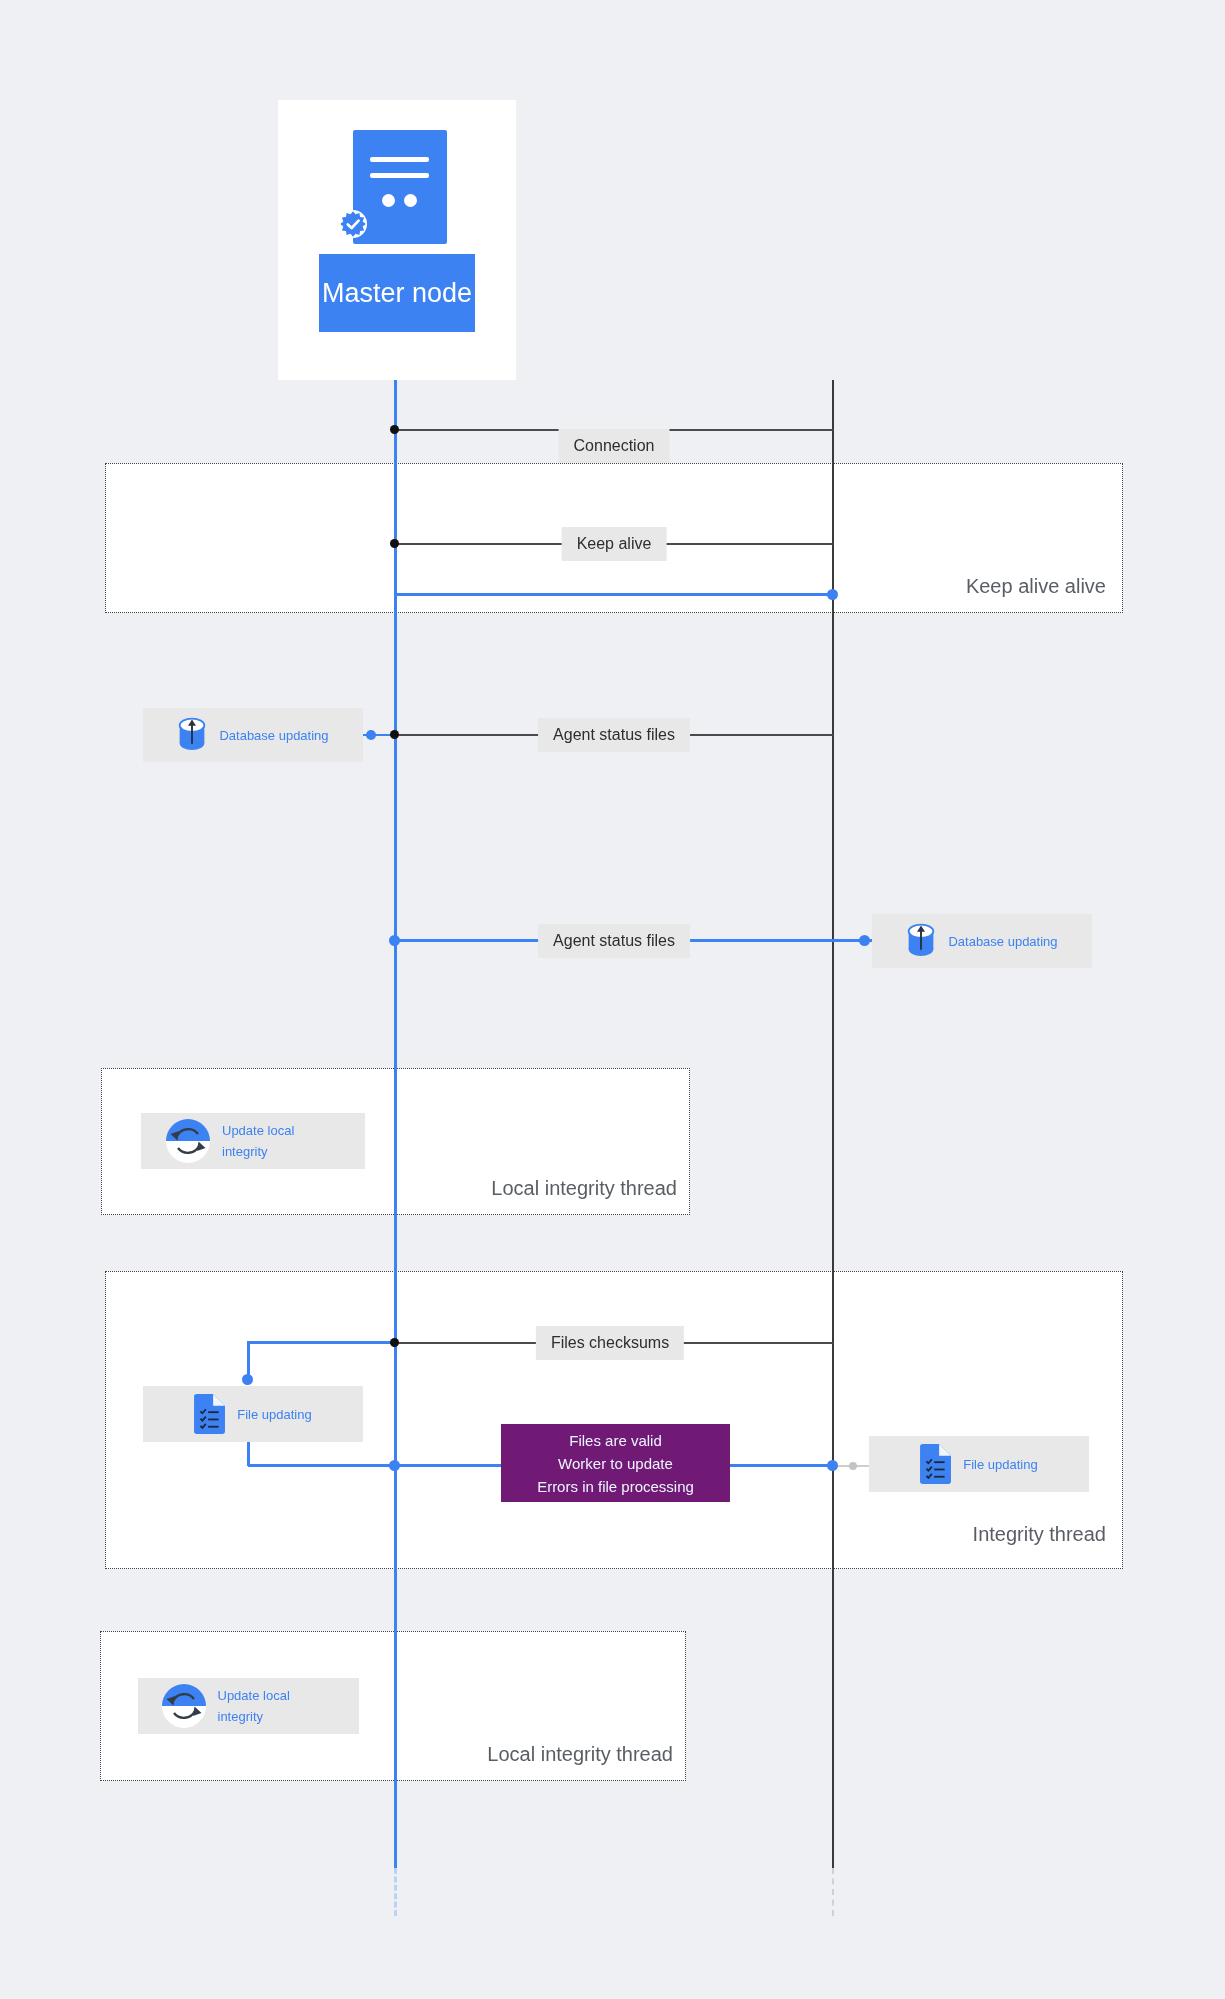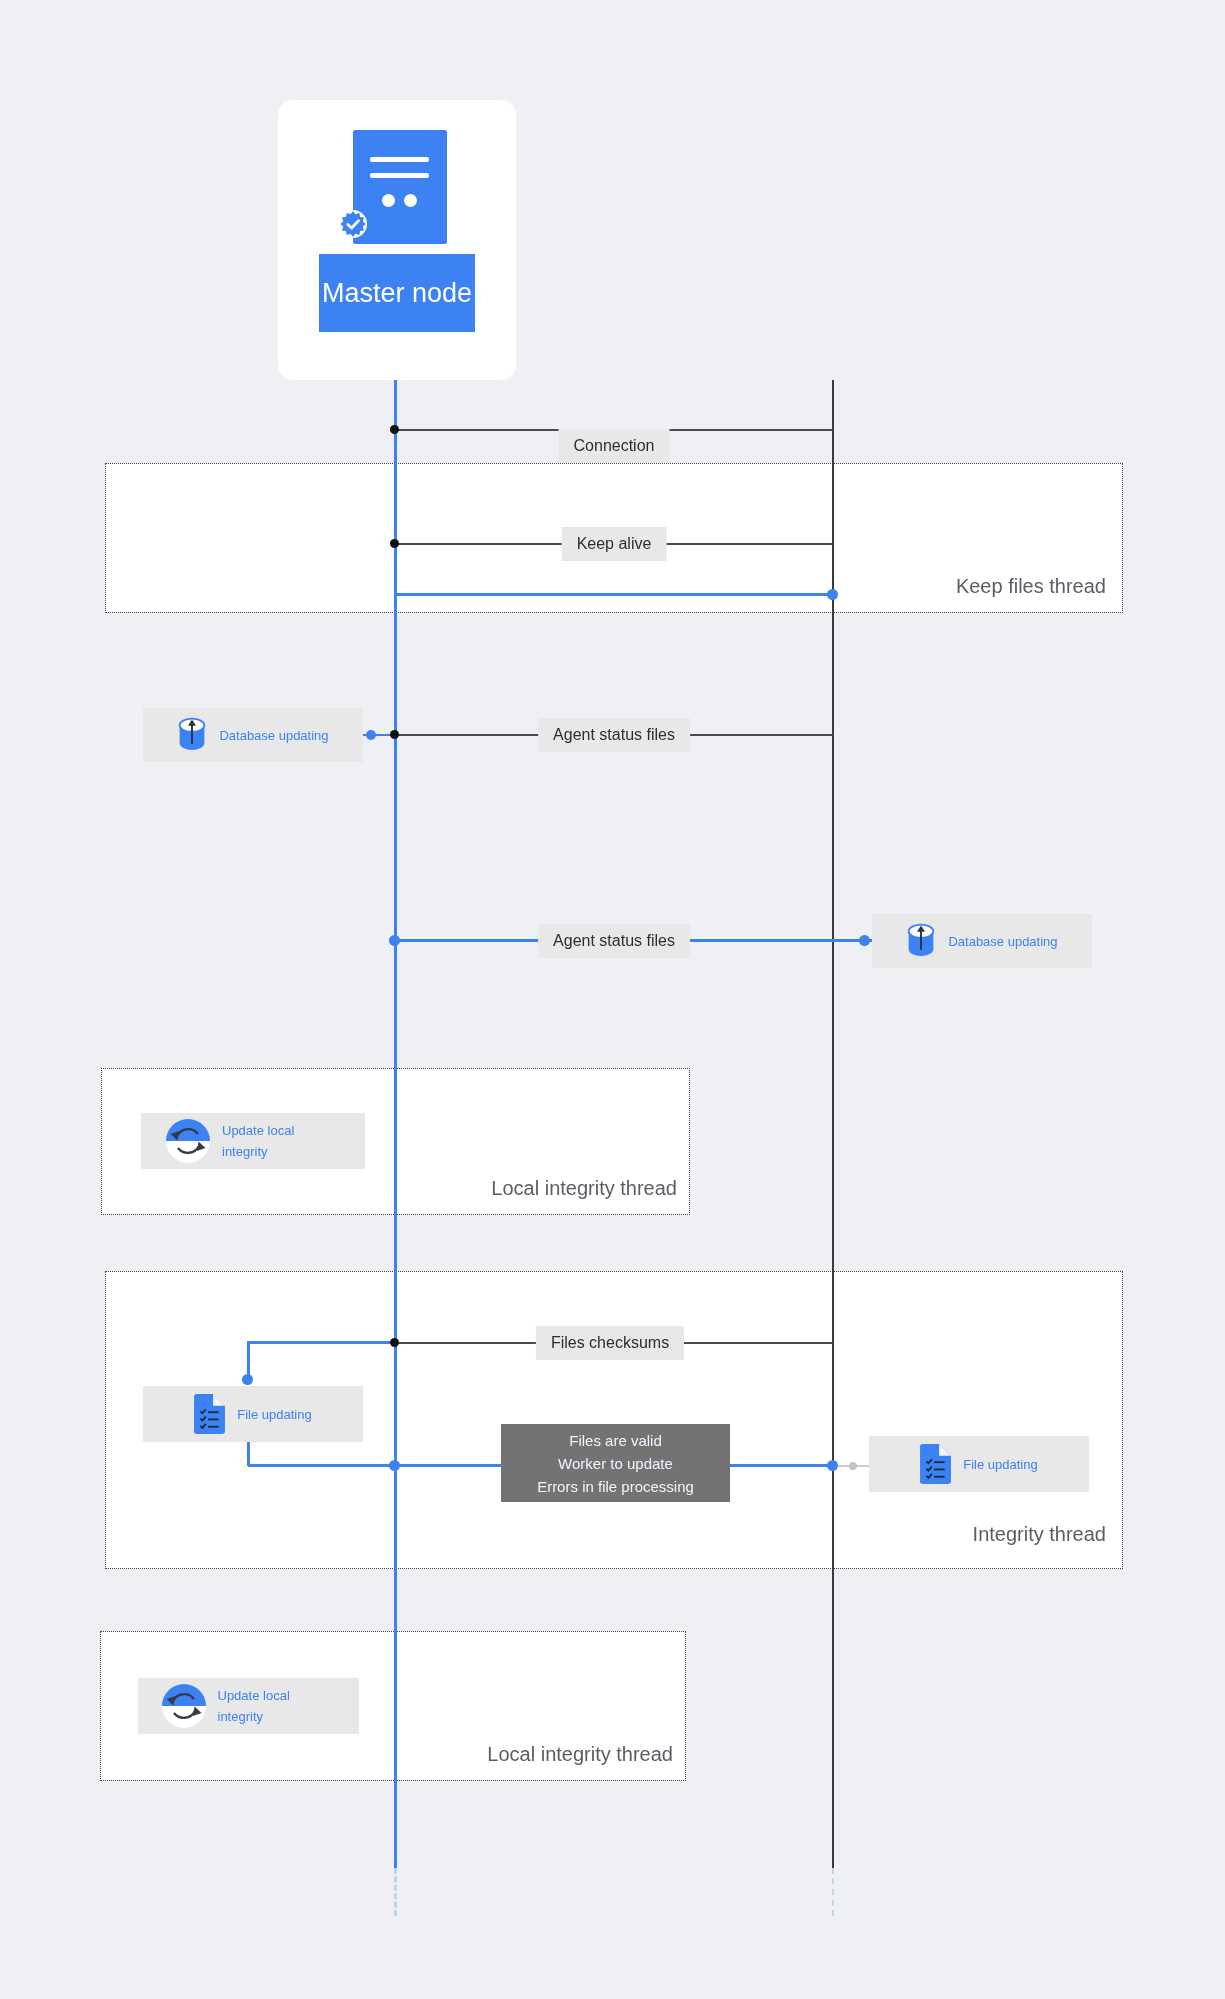--- a/index.html
+++ b/index.html
@@ -1,20 +1,20 @@
 <!DOCTYPE html>
 <html><head>
 <meta charset="utf-8">
 <style>
   html,body { margin:0; padding:0; }
   body { background:#eef0f4; font-family:"Liberation Sans", sans-serif; }
   .canvas { position:relative; width:1225px; height:1999px; background:#eef0f4; overflow:hidden; }
 
   
-  .node-card { position:absolute; background:#ffffff; z-index:2;border-radius:15px; }
+  .node-card { position:absolute; background:#ffffff; z-index:2; }
   .doc-icon { position:absolute; background:#3c82f2; border-radius:2px; }
   .doc-bar { position:absolute; left:17px; width:59px; height:5px; background:#ffffff; border-radius:2px; }
   .doc-dot { position:absolute; top:64px; width:13px; height:13px; border-radius:50%; background:#ffffff; }
   .node-label { position:absolute; width:156px; height:78px; display:flex; align-items:center; justify-content:center;
                 text-align:center; font-size:27px; line-height:34px; }
   .node-label.master { background:#3c82f2; color:#ffffff; }
   .node-label.worker { background:#e5e5e5; color:#222428; }
   .badge { position:absolute; z-index:3; }
 
   
@@ -43,30 +43,30 @@
   
   .act { position:absolute; background:#e8e8e8; display:flex; align-items:center; justify-content:center;
          gap:12px; z-index:4; box-sizing:border-box; }
   .act .txt { color:#3c82f2; font-size:13px; white-space:nowrap; }
   .act .txt.wrap { white-space:normal; width:118px; line-height:21px; }
   .sync-circle { position:relative; width:44px; height:44px; border-radius:50%;
                  background:linear-gradient(180deg,#3c82f2 0%,#3c82f2 50%,#ffffff 50%,#ffffff 100%); flex:0 0 auto; }
   .sync-circle svg { position:absolute; left:0; top:0; }
 
   
-  .result { position:absolute; background:#737373; color:#eff5ff; font-size:15px; line-height:23px;
+  .result { position:absolute; background:#701a75; color:#eff5ff; font-size:15px; line-height:23px;
             display:flex; flex-direction:column; align-items:center; justify-content:center; text-align:right; z-index:4; }
 </style>
 </head>
 <body>
 
 <div class="canvas">
 
   <div class="thread" style="left:105px;top:463px;width:1018px;height:150px;">
-    <span class="tlabel">Keep files thread</span>
+    <span class="tlabel">Keep alive alive</span>
   </div>
   <div class="thread" style="left:101px;top:1068px;width:589px;height:147px;">
     <span class="tlabel" style="right:12px;">Local integrity thread</span>
   </div>
   <div class="thread" style="left:105px;top:1271px;width:1018px;height:298px;">
     <span class="tlabel" style="bottom:22px;">Integrity thread</span>
   </div>
   <div class="thread" style="left:100px;top:1631px;width:586px;height:150px;">
     <span class="tlabel" style="right:12px;">Local integrity thread</span>
   </div>

